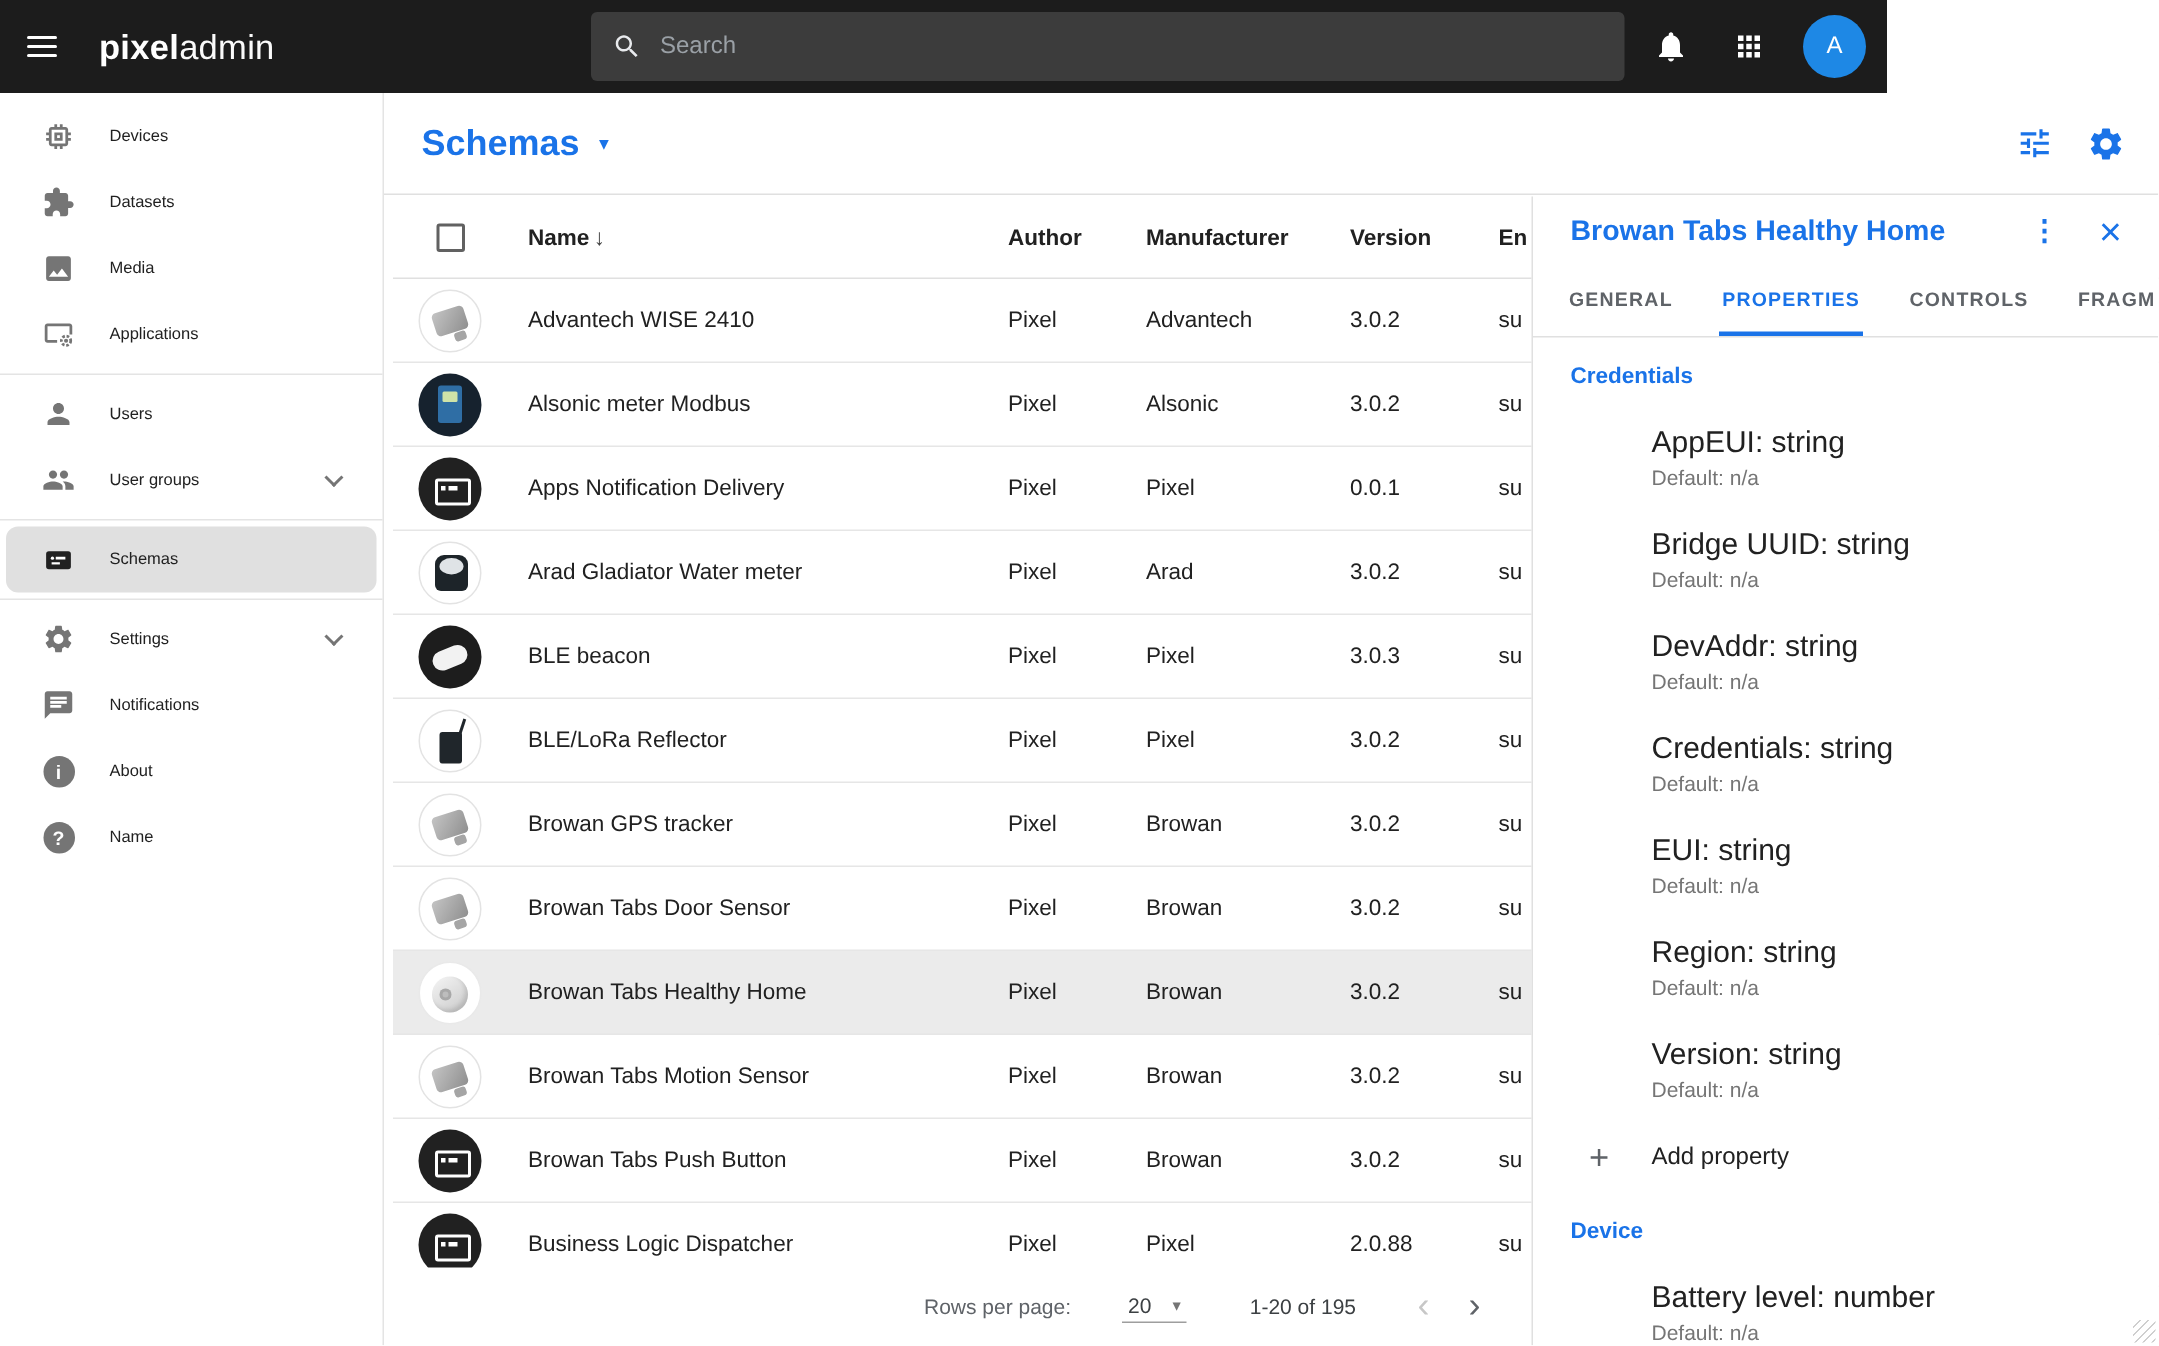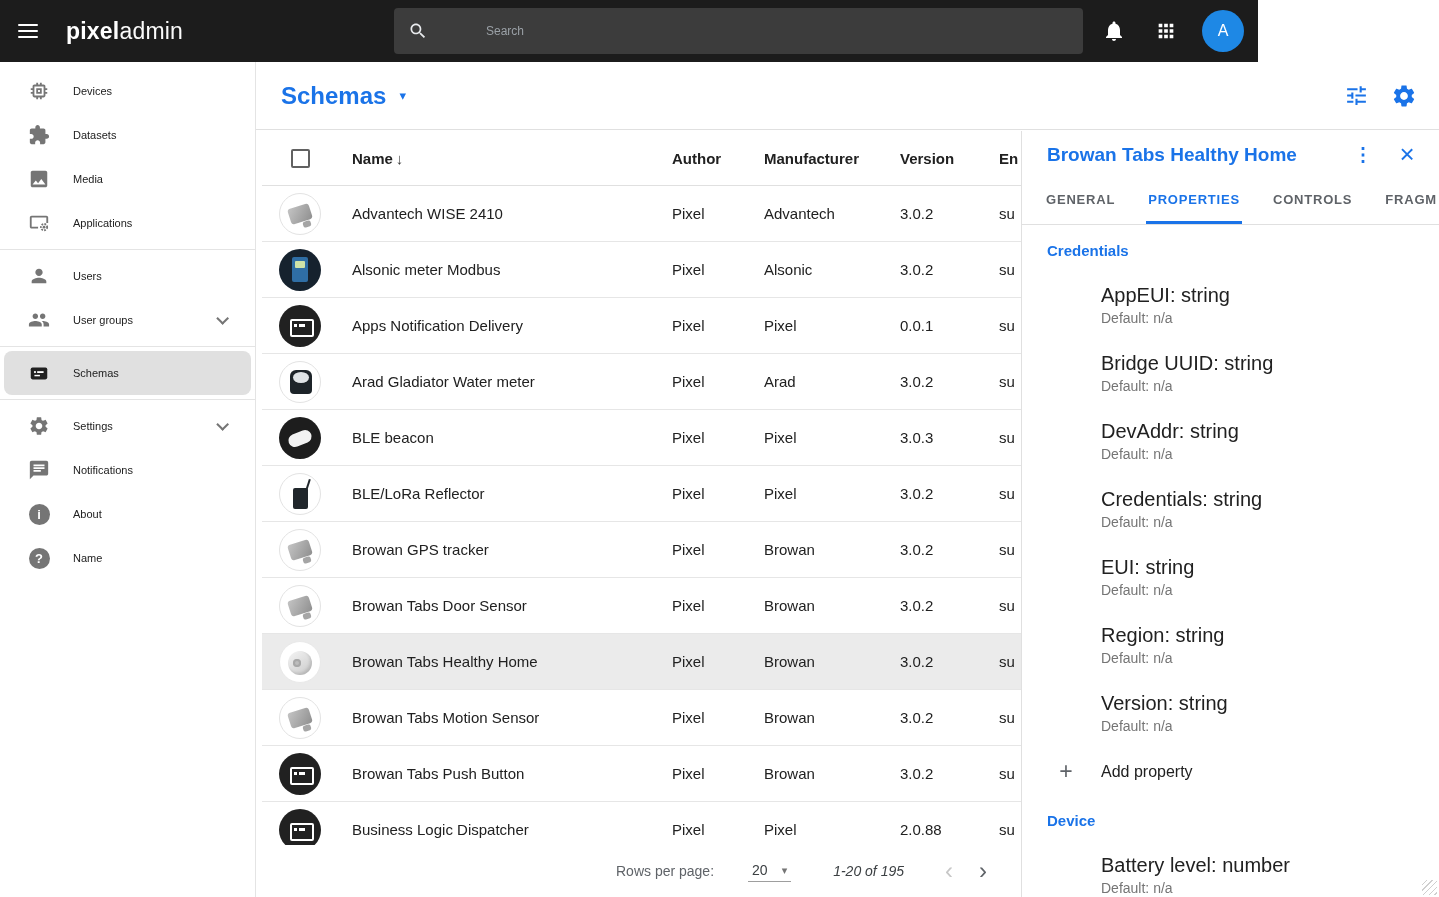--- a/index.html
+++ b/index.html
@@ -9,21 +9,21 @@
 
   
   .topbar { position:absolute; left:0; top:0; width:1258px; height:62px; background:#1c1c1c; display:flex; align-items:center; z-index:20; }
   .hamburger { width:40px; height:40px; margin-left:8px; background:none; border:none; cursor:pointer; display:flex; flex-direction:column; justify-content:center; align-items:center; gap:4px; }
   .hamburger span { display:block; width:20px; height:2px; background:#fff; border-radius:1px; }
   .logo { margin-left:18px; font-size:23px; color:#fff; letter-spacing:.2px; white-space:nowrap; }
   .logo b { font-weight:700; }
   .logo span { font-weight:400; color:#fafafa; }
   .searchbox { position:absolute; left:394px; top:8px; width:689px; height:46px; background:#3c3c3c; border-radius:4px; display:flex; align-items:center; padding:0 14px; }
   .searchbox svg { flex:none; margin-right:12px; }
-  .searchbox input { flex:1; background:transparent; border:none; outline:none; color:#e8eaed; font-size:12px; font-family:inherit;margin-left:46px; }
+  .searchbox input { flex:1; background:transparent; border:none; outline:none; color:#e8eaed; font-size:16px; font-family:inherit; }
   .searchbox input::placeholder { color:#9aa0a6; }
   .topbar-right { position:absolute; right:0; top:0; height:62px; display:flex; align-items:center; }
   .tb-icon { width:40px; height:40px; display:flex; align-items:center; justify-content:center; cursor:pointer; }
   .tb-icon.bell { margin-right:12px; }
   .tb-icon.grid { margin-right:16px; }
   .avatar { width:42px; height:42px; border-radius:50%; background:#1e88e5; color:#fff; font-size:16px; font-weight:500; display:flex; align-items:center; justify-content:center; margin-right:14px; cursor:pointer; }
 
   
   .sidebar { position:absolute; left:0; top:62px; width:256px; bottom:0; background:#fff; border-right:1px solid #e4e4e4; padding-top:7px; z-index:10; }
   .nav-item { position:relative; height:44px; margin:0 4px; display:flex; align-items:center; cursor:pointer; border-radius:8px; }
@@ -82,21 +82,21 @@
   .row-icon[data-icon="camera-round"] { background:#fff; border:1px solid #e9e9e9; }
   .row-icon[data-icon="camera-round"]::before { content:""; position:absolute; left:8px; top:9px; width:24px; height:24px; border-radius:50%; background:linear-gradient(145deg,#f5f5f5,#c9c9c9); box-shadow:inset -2px -2px 3px rgba(0,0,0,.12); }
   .row-icon[data-icon="camera-round"]::after { content:""; position:absolute; left:13px; top:17px; width:8px; height:8px; border-radius:50%; background:#bdbdbd; box-shadow:inset 0 0 0 2px #a8a8a8; }
 
   
   .pagination { position:absolute; left:0; right:0; bottom:0; height:52px; background:#fff; z-index:3; }
   .pag-inner { position:absolute; left:0; top:0; height:52px; width:766px; display:flex; align-items:center; justify-content:flex-end; padding-right:22px; font-size:14px; color:#5f6368; }
   .rpp-label { margin-right:34px; }
   .rpp-select { display:flex; align-items:center; border-bottom:1px solid #9e9e9e; padding:2px 4px 3px 4px; margin-right:42px; cursor:pointer; color:#3c4043; }
   .rpp-select .caret { font-size:11px; color:#757575; margin-left:14px; }
-  .range-label { margin-right:28px; color:#3c4043;font-style:italic; }
+  .range-label { margin-right:28px; color:#3c4043; }
   .pag-btn { font-size:24px; line-height:1; padding:0 13px; cursor:pointer; color:#5f6368; background:none; border:none; font-family:inherit; }
   .pag-btn.disabled { color:#c7c7c7; cursor:default; }
 
   
   .panel { position:absolute; left:1021px; top:131px; width:418px; bottom:0; background:#fff; border-left:1px solid #e0e0e0; z-index:15; overflow:hidden; }
   .panel-header { height:47px; display:flex; align-items:center; position:relative; }
   .panel-title { margin-left:25px; font-size:19px; font-weight:700; color:#1a73e8; white-space:nowrap; }
   .panel-kebab { position:absolute; right:62px; top:9px; width:28px; height:28px; border:none; background:none; color:#1a73e8; font-size:19px; font-weight:700; cursor:pointer; }
   .panel-close { position:absolute; right:16px; top:7px; width:32px; height:32px; border:none; background:none; color:#1a73e8; font-size:26px; line-height:1; cursor:pointer; }
   .panel-tabs { display:flex; align-items:flex-end; padding-left:22px; border-bottom:1px solid #e0e0e0; height:47px; white-space:nowrap; }

